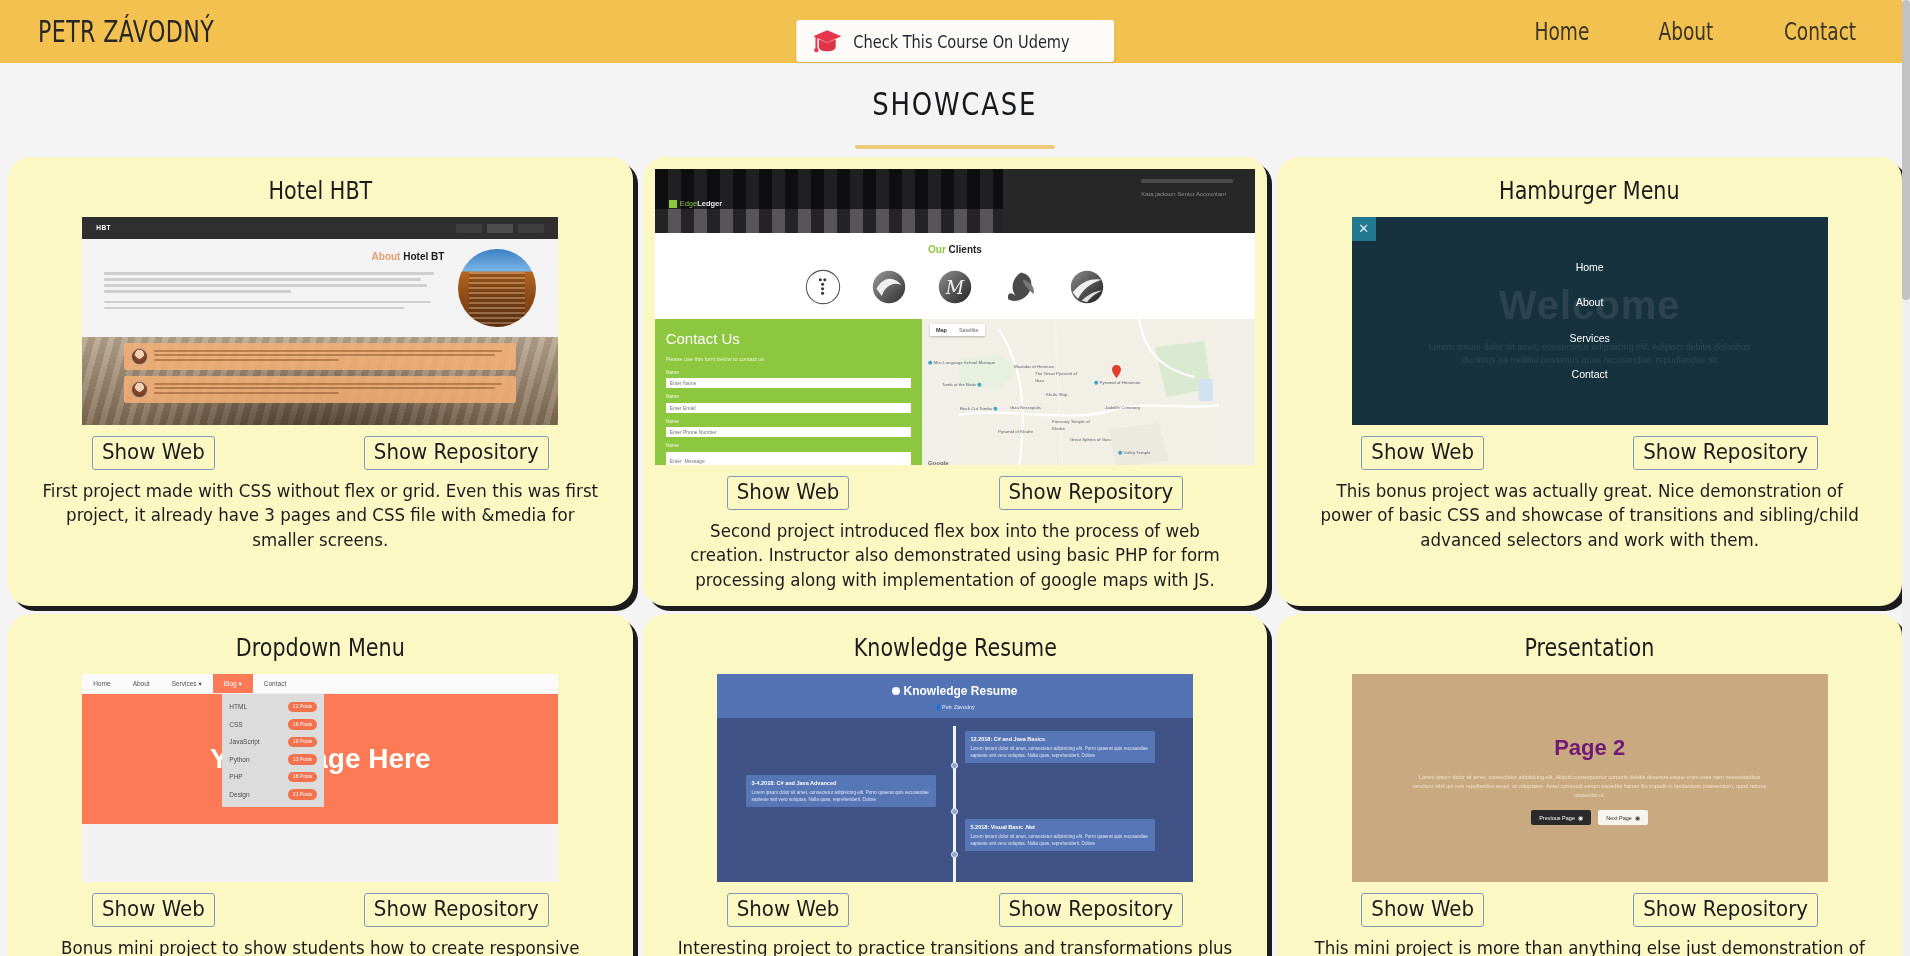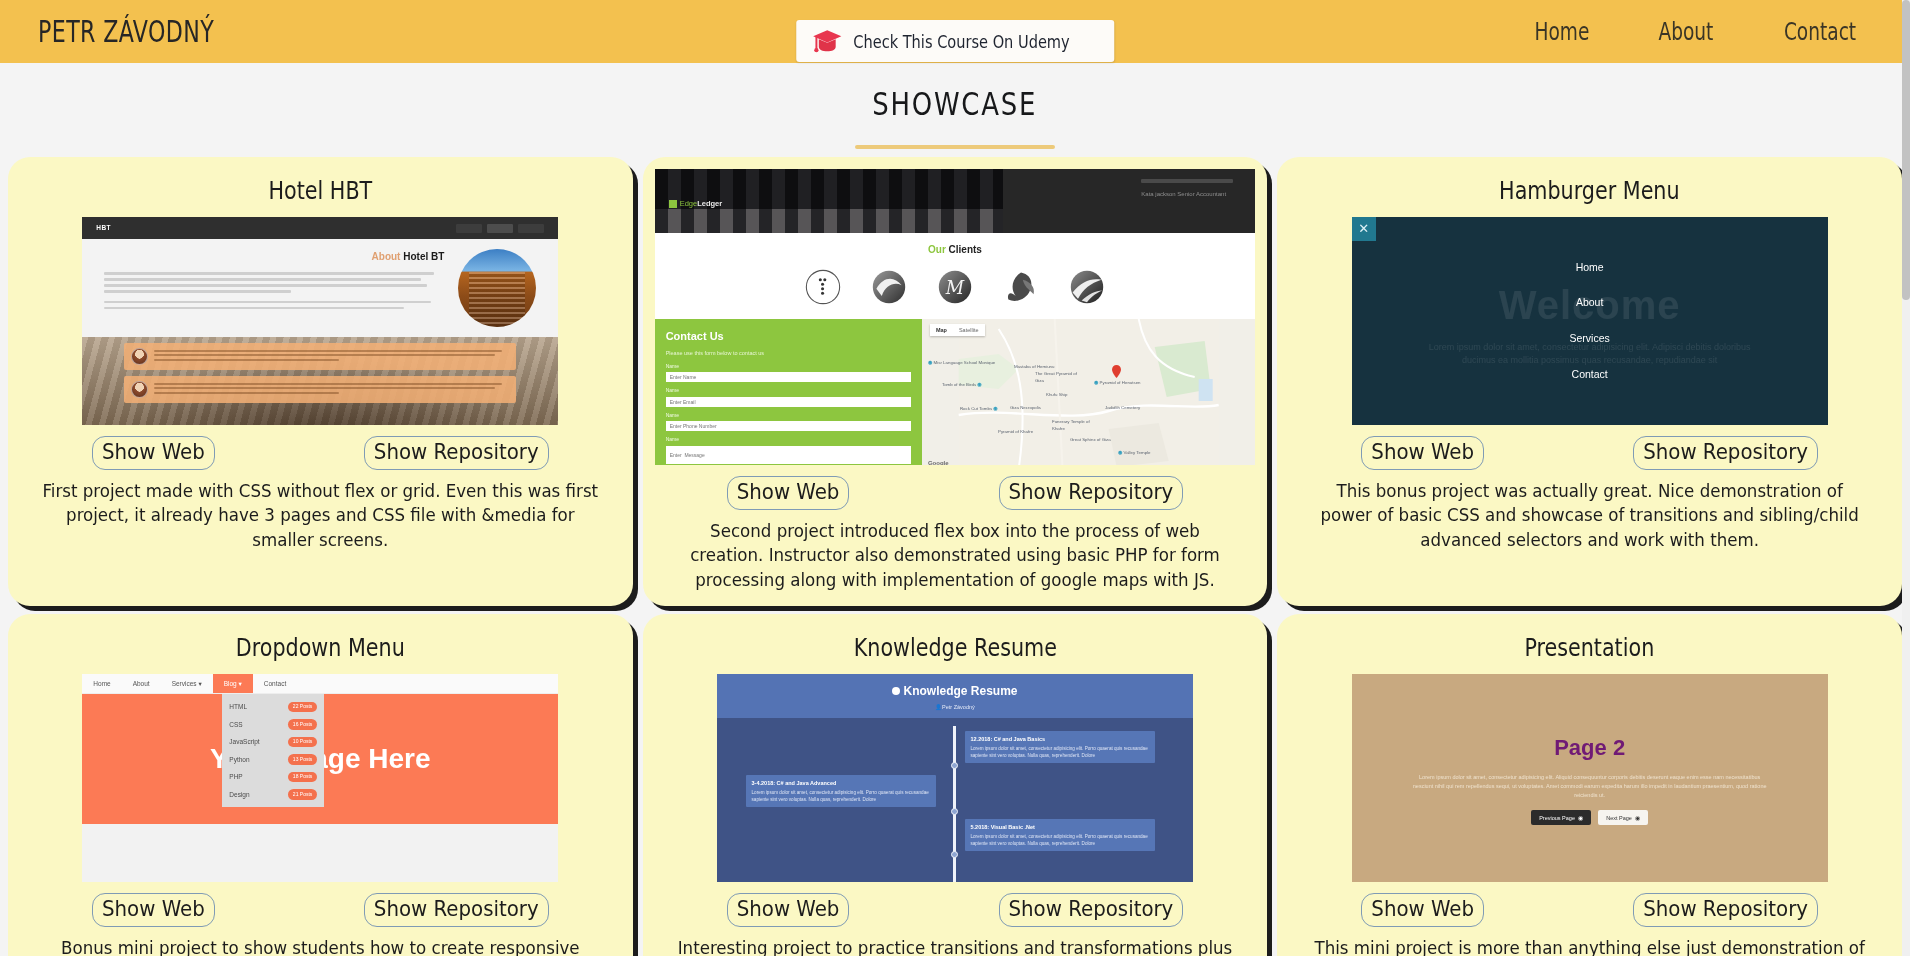--- a/index.html
+++ b/index.html
@@ -137,21 +137,21 @@
     display: flex;
     justify-content: space-between;
     padding: 11px 72px 0;
   }
   .btn-outline {
     font-family: "DejaVu Sans Condensed", "Liberation Sans Narrow", "Liberation Sans", sans-serif;
     font-size: 22px;
     color: #1c1c1c;
     background: transparent;
     border: 1px solid #7f9bb5;
-    border-radius: 13px;
+    border-radius: 3px;
     padding: 2px 9px 4px;
     cursor: pointer;
     white-space: nowrap;
     line-height: 1.18;
   }
   .card-desc {
     font-family: "DejaVu Sans Condensed", "Liberation Sans Narrow", "Liberation Sans", sans-serif;
     font-size: 18.5px;
     color: #1c1c1c;
     text-align: center;
@@ -218,21 +218,21 @@
   .el-hero-txt { position:absolute; right:22px; top:10px; text-align:left; z-index:2; }
   .el-hero-txt .l1 { width:92px; height:4px; background:#4a4a4a; margin-bottom:7px; border-radius:1px; }
   .el-hero-txt .l2 { color:#8e8e8e; font-size:6px; }
   .el-clients { background:#fff; padding:9px 0 14px; }
   .el-ct { text-align:center; font-size:10px; font-weight:bold; color:#222; }
   .el-ct i { color:#8dc63f; font-style:normal; }
   .el-logos { display:flex; justify-content:center; align-items:center; gap:30px; margin-top:12px; }
   .el-mark { width:36px; height:36px; }
   .el-contact { display:flex; height:152px; }
   .el-form { width:44.5%; background:#8dc63f; padding:9px 11px 0; }
-  .el-form h4 { color:#fff; font-size:11px; font-weight:bold; }
+  .el-form h4 { color:#fff; font-size:15px; font-weight:normal; }
   .el-form p { color:#e8f6d4; font-size:5.5px; margin:4px 0 6px; }
   .el-field { margin-bottom:5px; }
   .el-field label { display:block; color:#f2fbe6; font-size:5px; margin-bottom:2px; }
   .el-field input { width:100%; border:none; background:#fff; height:10px; font-size:5px; color:#666; padding:0 4px; display:block; }
   .el-field input.msg { height:18px; }
   .el-map { flex:1; position:relative; background:#f1efe8; overflow:hidden; }
   .el-map-ctl { position:absolute; left:8px; top:5px; display:flex; background:#fff; box-shadow:0 1px 2px rgba(0,0,0,.25); z-index:3; }
   .el-map-ctl b, .el-map-ctl s { font-size:5.5px; padding:2px 6px; text-decoration:none; color:#333; }
   .el-map-ctl s { color:#666; font-weight:normal; }
   .el-pin { position:absolute; left:57%; top:30%; width:9px; height:13px; z-index:3; }

